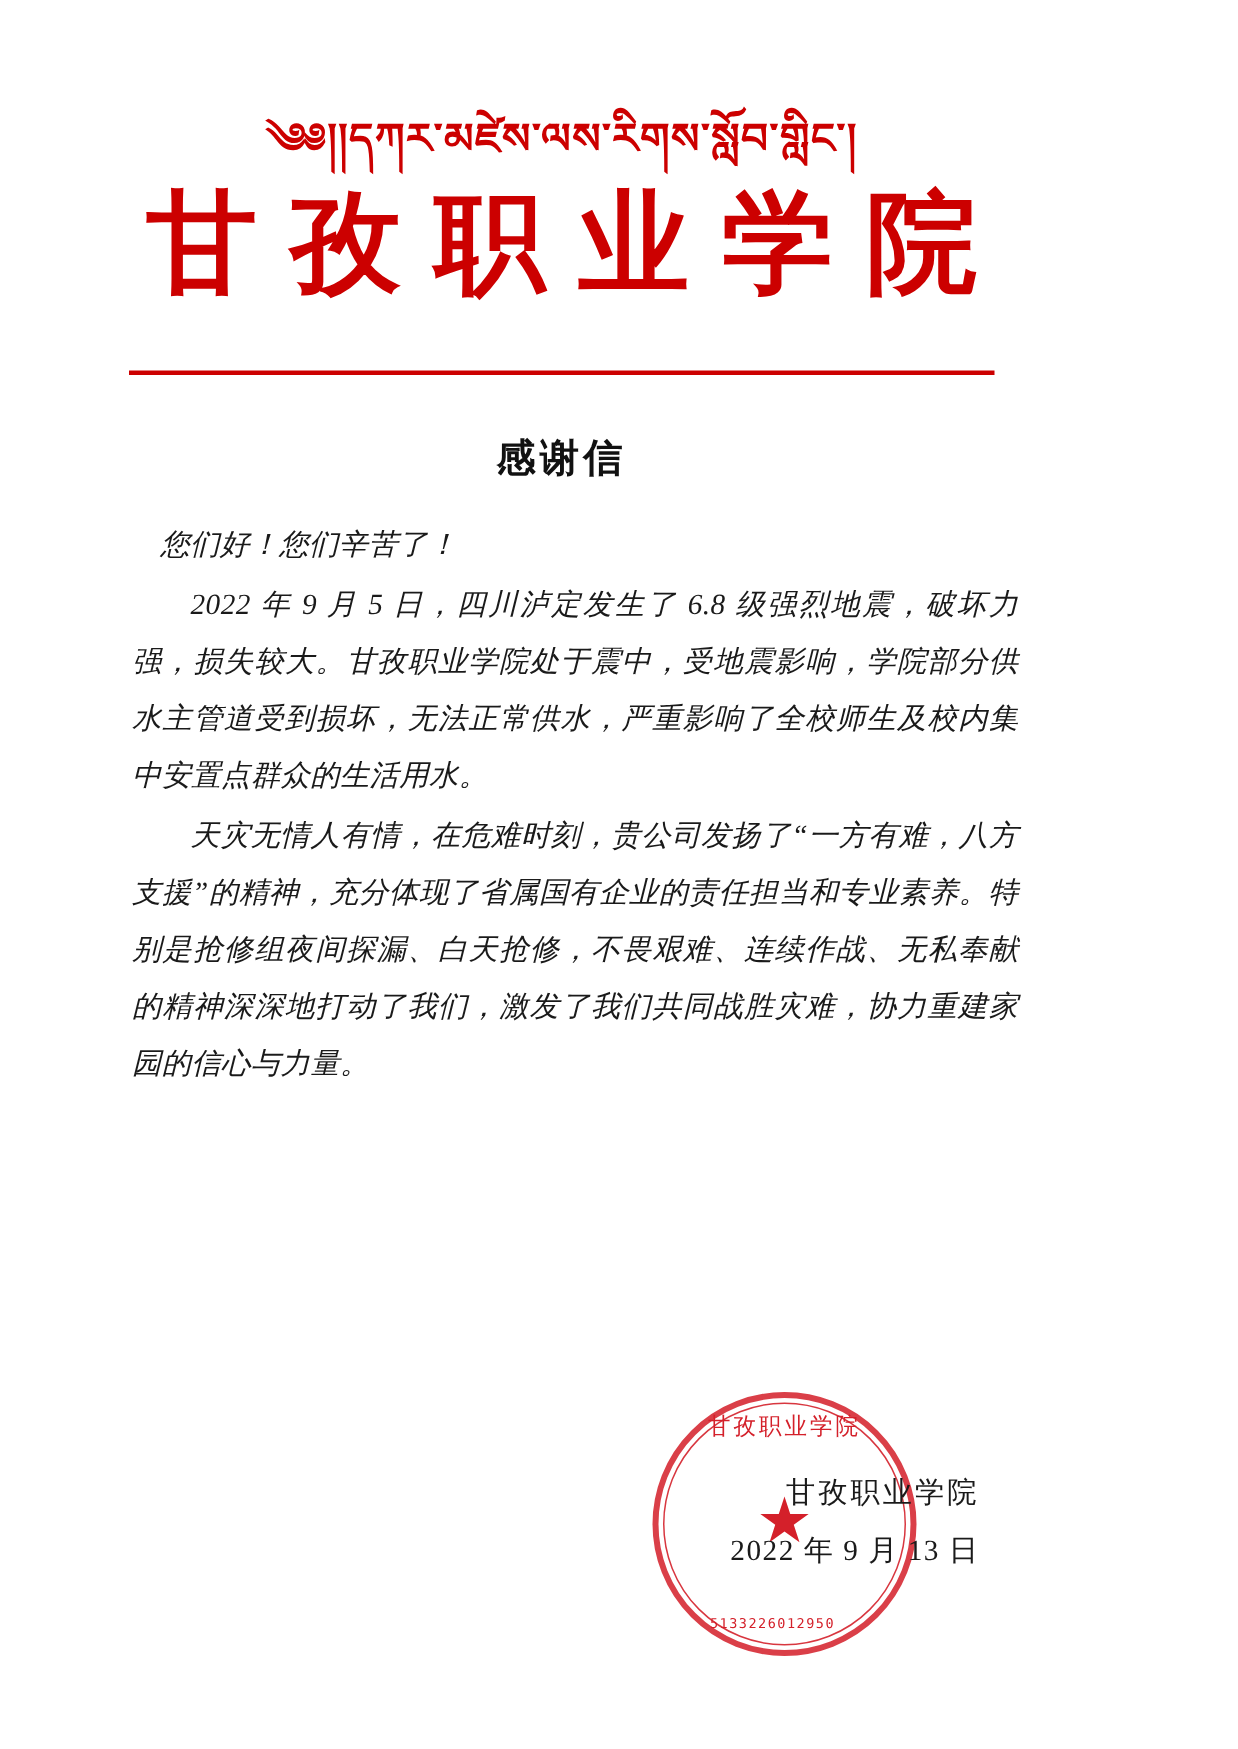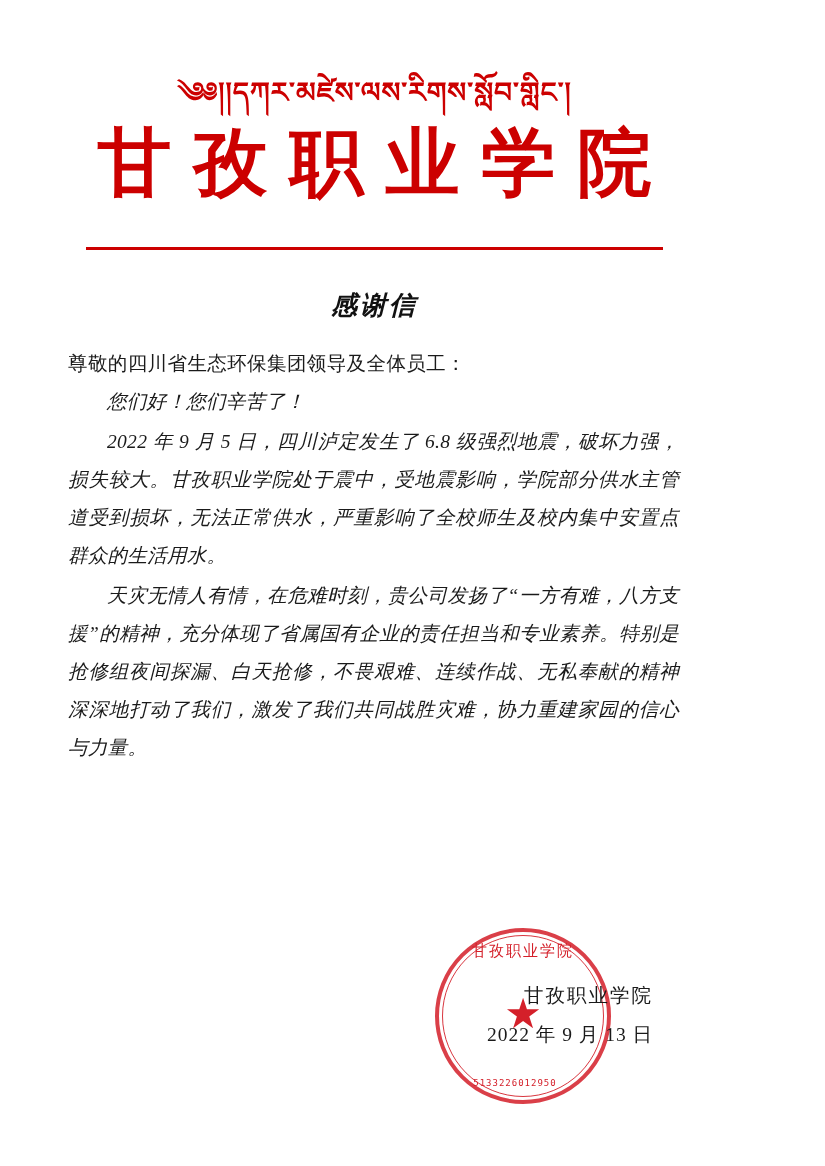--- a/index.html
+++ b/index.html
@@ -54,42 +54,41 @@
     background: #cc0000;
   }
   
   .doc-title {
     text-align: center;
     font-size: 26px;
     font-weight: bold;
     letter-spacing: 3px;
     margin-top: 38px;
     color: #111;
-    font-style: italic;
   }
   .content {
     margin-top: 22px;
     padding: 0 8px 0 6px;
   }
   .salutation {
     font-size: 19.5px;
     line-height: 1.95;
     letter-spacing: 0.4px;
   }
   .para {
     font-size: 19.5px;
     line-height: 1.95;
     letter-spacing: 0.3px;
     text-align: justify;
     text-justify: inter-ideograph;
     text-indent: 2em;
     margin: 0;
     font-style: italic;
   }
-  .para + .para { margin-top: 2px; }
+  .para + .para { margin-top: 2px; margin-left: 20px; }
   
   .seal-area {
     position: absolute;
     right: 138px;
     bottom: 62px;
     width: 176px;
     height: 176px;
   }
   .seal {
     position: absolute;
@@ -167,21 +166,20 @@
 
   <div class="letterhead">
     <div class="tibetan-line">༄༅།།དཀར་མཛེས་ལས་རིགས་སློབ་གླིང་།</div>
     <div class="org-name">甘孜职业学院</div>
     <div class="rule"></div>
   </div>
 
   <div class="doc-title">感谢信</div>
 
   <div class="content">
-    <div class="salutation">尊敬的四川省生态环保集团领导及全体员工：</div>
     <p class="para">您们好！您们辛苦了！</p>
     <p class="para">2022 年 9 月 5 日，四川泸定发生了 6.8 级强烈地震，破坏力强，损失较大。甘孜职业学院处于震中，受地震影响，学院部分供水主管道受到损坏，无法正常供水，严重影响了全校师生及校内集中安置点群众的生活用水。</p>
     <p class="para">天灾无情人有情，在危难时刻，贵公司发扬了“一方有难，八方支援”的精神，充分体现了省属国有企业的责任担当和专业素养。特别是抢修组夜间探漏、白天抢修，不畏艰难、连续作战、无私奉献的精神深深地打动了我们，激发了我们共同战胜灾难，协力重建家园的信心与力量。</p>
   </div>
 
   <div class="signature-block">
     <div class="sign-org">甘孜职业学院</div>
     <div class="sign-date">2022 年 9 月 13 日</div>
   </div>
 

